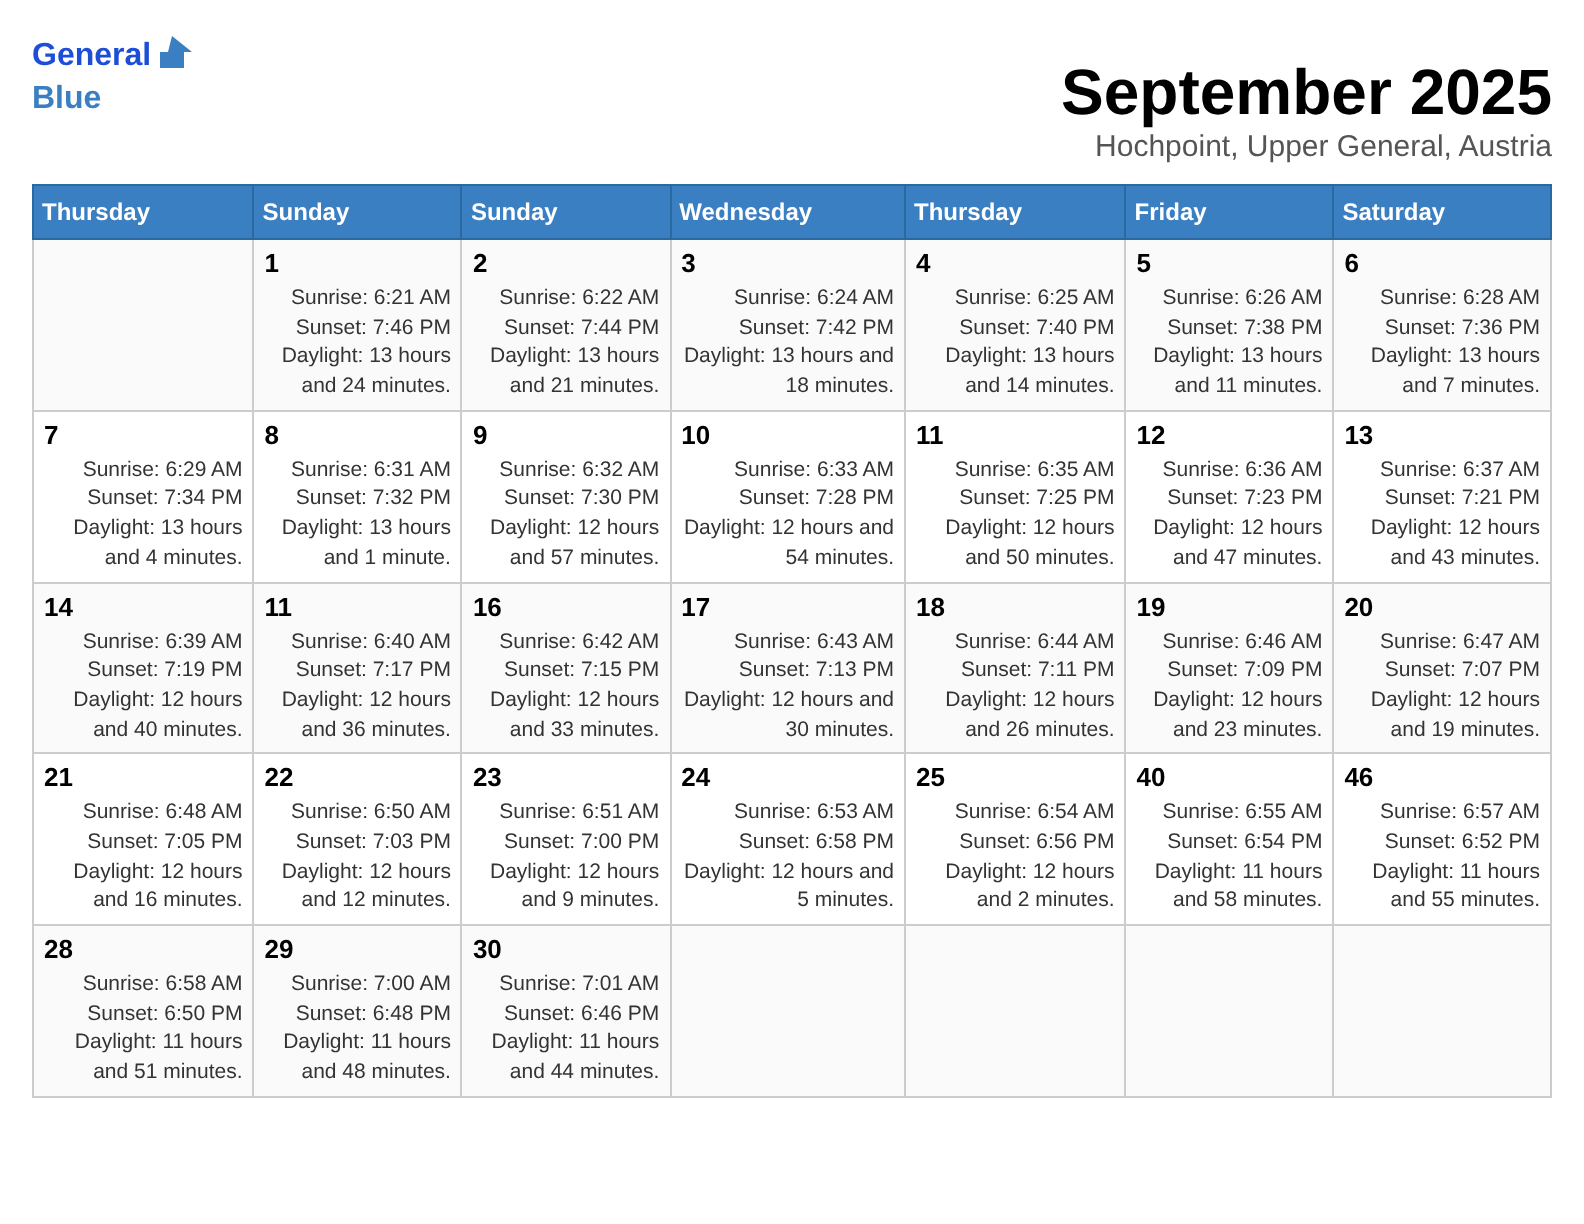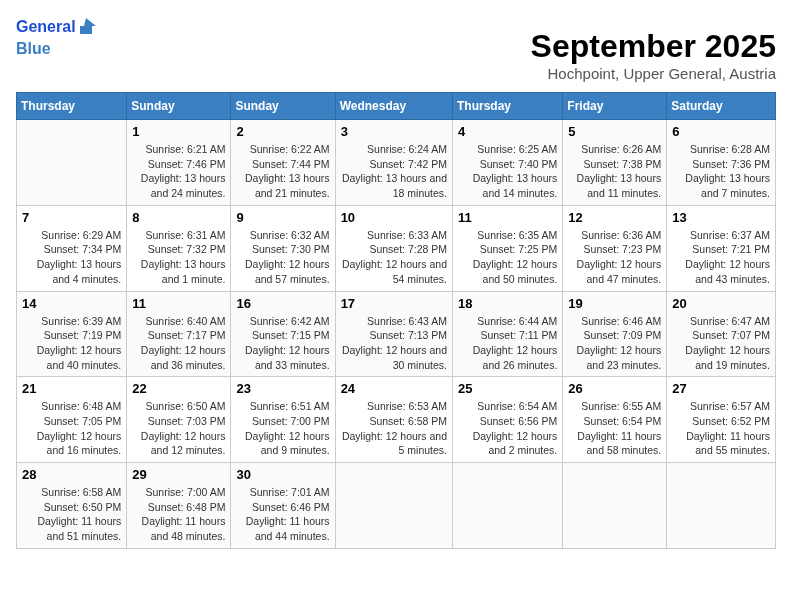--- a/index.html
+++ b/index.html
@@ -212,25 +212,25 @@
         </td>
         <td>
           <div class="day-number">24</div>
         <div class="day-info">Sunrise: 6:53 AM<br>Sunset: 6:58 PM<br>Daylight: 12 hours and 5 minutes.</div>
         </td>
         <td>
           <div class="day-number">25</div>
         <div class="day-info">Sunrise: 6:54 AM<br>Sunset: 6:56 PM<br>Daylight: 12 hours and 2 minutes.</div>
         </td>
         <td>
-          <div class="day-number">26</div>
+          <div class="day-number">40</div>
         <div class="day-info">Sunrise: 6:55 AM<br>Sunset: 6:54 PM<br>Daylight: 11 hours and 58 minutes.</div>
         </td>
         <td>
-          <div class="day-number">27</div>
+          <div class="day-number">46</div>
         <div class="day-info">Sunrise: 6:57 AM<br>Sunset: 6:52 PM<br>Daylight: 11 hours and 55 minutes.</div>
         </td>
       </tr>
       <tr>
         <td>
           <div class="day-number">28</div>
         <div class="day-info">Sunrise: 6:58 AM<br>Sunset: 6:50 PM<br>Daylight: 11 hours and 51 minutes.</div>
         </td>
         <td>
           <div class="day-number">29</div>

